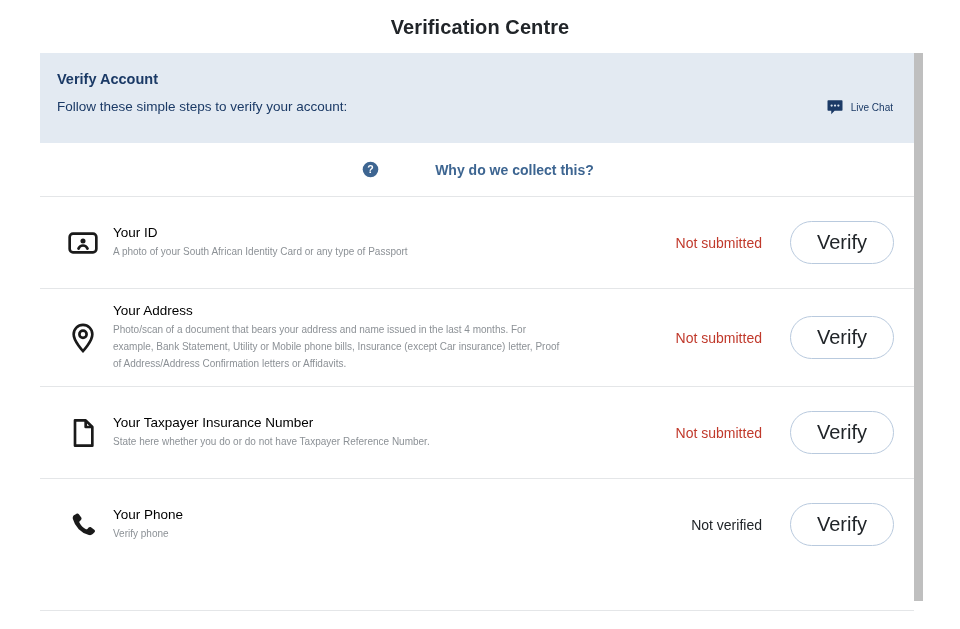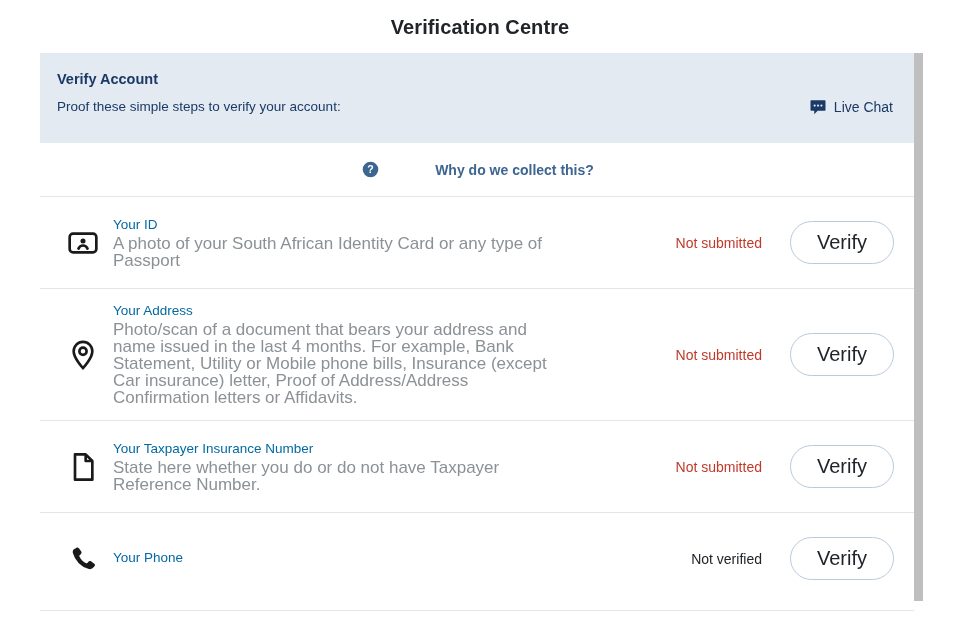--- a/index.html
+++ b/index.html
@@ -61,21 +61,21 @@
   }
   .live-chat {
     display: flex;
     align-items: center;
     gap: 7px;
     margin-top: 28px;
     margin-right: 6px;
     cursor: pointer;
   }
   .live-chat-label {
-    font-size: 14px;
+    font-size: 10px;
     color: #1b3a66;
     font-weight: normal;
   }
 
   
   .why-row {
     display: flex;
     align-items: center;
     justify-content: center;
     gap: 8px;
@@ -109,25 +109,25 @@
     color: #1a1a1a;
   }
   .item-text {
     flex: 1;
     padding-left: 11px;
     padding-right: 12px;
     max-width: 470px;
   }
   .item-title {
     font-size: 13.5px;
-    color: #0369a1;
+    color: #000000;
     margin-bottom: 3px;
   }
   .item-desc {
-    font-size: 17px;
+    font-size: 10px;
     color: #8c9196;
     line-height: 17px;
   }
   .item-right {
     margin-left: auto;
     display: flex;
     align-items: center;
     gap: 28px;
     padding-right: 22px;
   }
@@ -185,21 +185,21 @@
 
 <div class="page">
 
   <div class="page-title">Verification Centre</div>
 
   <div class="card">
 
     <div class="banner">
       <div class="banner-left">
         <div class="banner-title">Verify Account</div>
-        <div class="banner-sub">Proof these simple steps to verify your account:</div>
+        <div class="banner-sub">Follow these simple steps to verify your account:</div>
       </div>
       <div class="live-chat">
         <span>
           <svg width="18" height="18" viewBox="0 0 24 24">
             <path d="M3 3h18a1 1 0 0 1 1 1v12a1 1 0 0 1-1 1h-9.5L7 21.5V17H3a1 1 0 0 1-1-1V4a1 1 0 0 1 1-1z" fill="#1b3a66"></path>
             <circle cx="7.5" cy="10" r="1.5" fill="#dbe4ef"></circle>
             <circle cx="12" cy="10" r="1.5" fill="#dbe4ef"></circle>
             <circle cx="16.5" cy="10" r="1.5" fill="#dbe4ef"></circle>
           </svg>
         </span>
@@ -270,20 +270,21 @@
     </div>
 
     <div class="item-row">
       <div class="item-icon">
         <svg width="30" height="30" viewBox="0 0 24 24">
           <path d="M6.6 3.2c.6-.6 1.6-.5 2.1.2l1.9 2.6c.4.6.3 1.4-.2 1.9l-1.1 1c-.3.3-.4.7-.2 1.1.5 1.1 1.3 2.2 2.2 3.1.9.9 2 1.7 3.1 2.2.4.2.8.1 1.1-.2l1-1.1c.5-.5 1.3-.6 1.9-.2l2.6 1.9c.7.5.8 1.5.2 2.1l-1.4 1.4c-.8.8-2 1.1-3.1.8a17.8 17.8 0 0 1-8.1-4.7 17.8 17.8 0 0 1-4.7-8.1c-.3-1.1 0-2.3.8-3.1z" fill="#1a1a1a"></path>
         </svg>
       </div>
       <div class="item-text">
         <div class="item-title">Your Phone</div>
+        <div class="item-desc">Verify phone</div>
       </div>
       <div class="item-right">
         <span class="status neutral">Not verified</span>
         <button class="verify-btn">Verify</button>
       </div>
     </div>
 
   </div>
 
   <div class="bottom-divider"></div>

